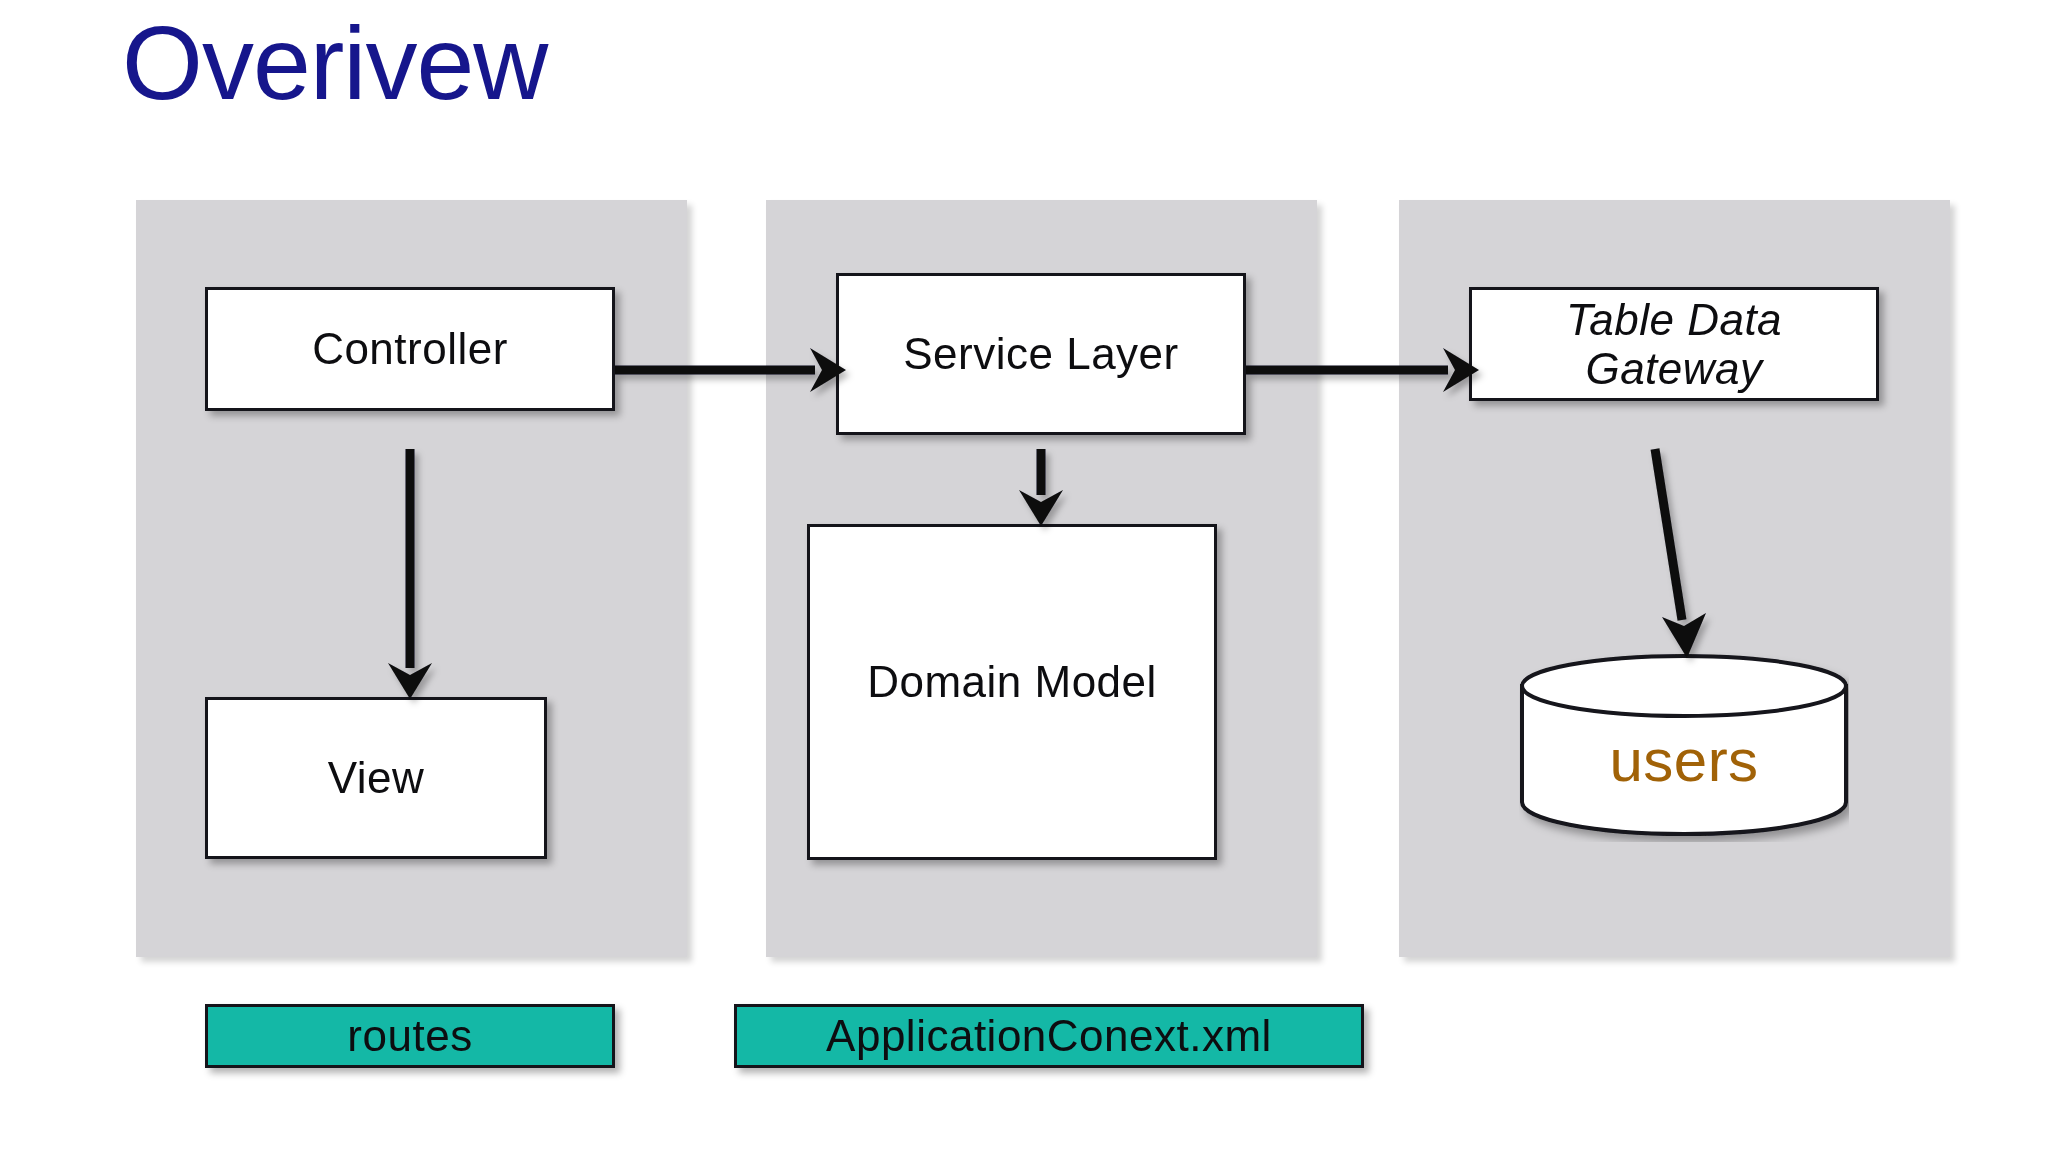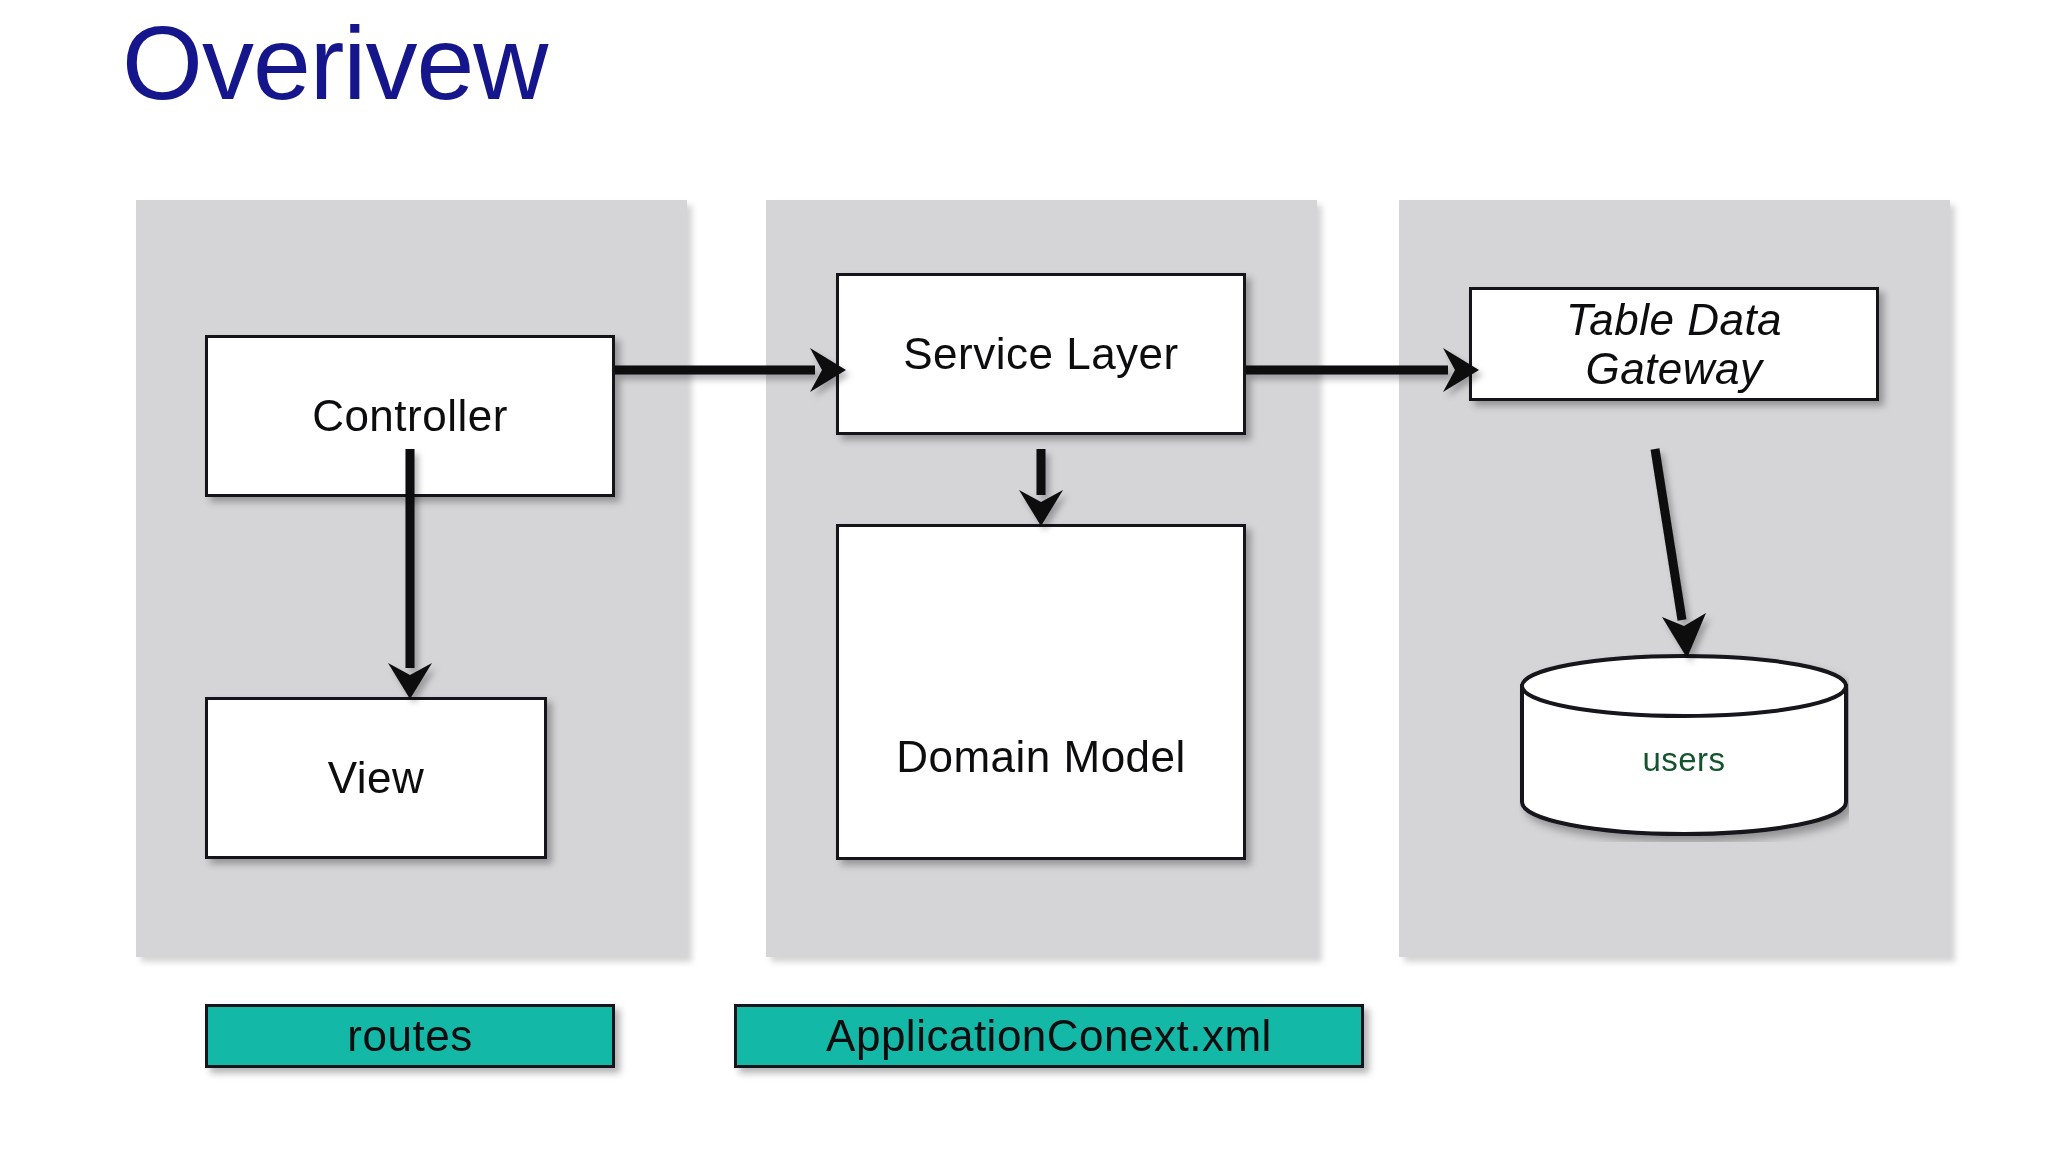--- a/index.html
+++ b/index.html
@@ -58,25 +58,25 @@
     justify-content: center;
     text-align: center;
     font-family: "Liberation Sans", "DejaVu Sans", sans-serif;
     font-size: 44px;
     font-weight: 400;
     color: #0d0d10;
     line-height: 1.12;
     letter-spacing: 0.5px;
   }
 
-  #node-controller   { left: 205px;  top: 287px; width: 410px; height: 162px; margin-top: 48px; }
+  #node-controller   { left: 205px;  top: 287px; width: 410px; height: 124px; }
   #node-view         { left: 205px;  top: 697px; width: 342px; height: 162px; }
   #node-service      { left: 836px;  top: 273px; width: 410px; height: 162px; }
-  #node-domain       { left: 836px;  top: 524px; width: 410px; height: 336px;
-                       align-items: center; padding-top: 130px; }
+  #node-domain       { left: 807px;  top: 524px; width: 410px; height: 336px;
+                       align-items: flex-start; padding-top: 130px; }
   #node-gateway      { left: 1469px; top: 287px; width: 410px; height: 114px; font-style: italic; }
 
   
   #node-users {
     position: absolute;
     left: 1519px;
     top: 652px;
     width: 330px;
     height: 190px;
   }
@@ -86,22 +86,22 @@
     left: 0;
     top: 0;
     width: 330px;
     height: 190px;
     display: flex;
     align-items: center;
     justify-content: center;
     padding-top: 26px;
     box-sizing: border-box;
     font-family: "Liberation Sans", "DejaVu Sans", sans-serif;
-    font-size: 33px;
-    color: #14532d;
+    font-size: 60px;
+    color: #a16207;
     letter-spacing: 0.5px;
     pointer-events: none;
   }
 
   
   .config-box {
     position: absolute;
     background: #14b8a6;
     border: 3px solid #14141a;
     box-sizing: border-box;

